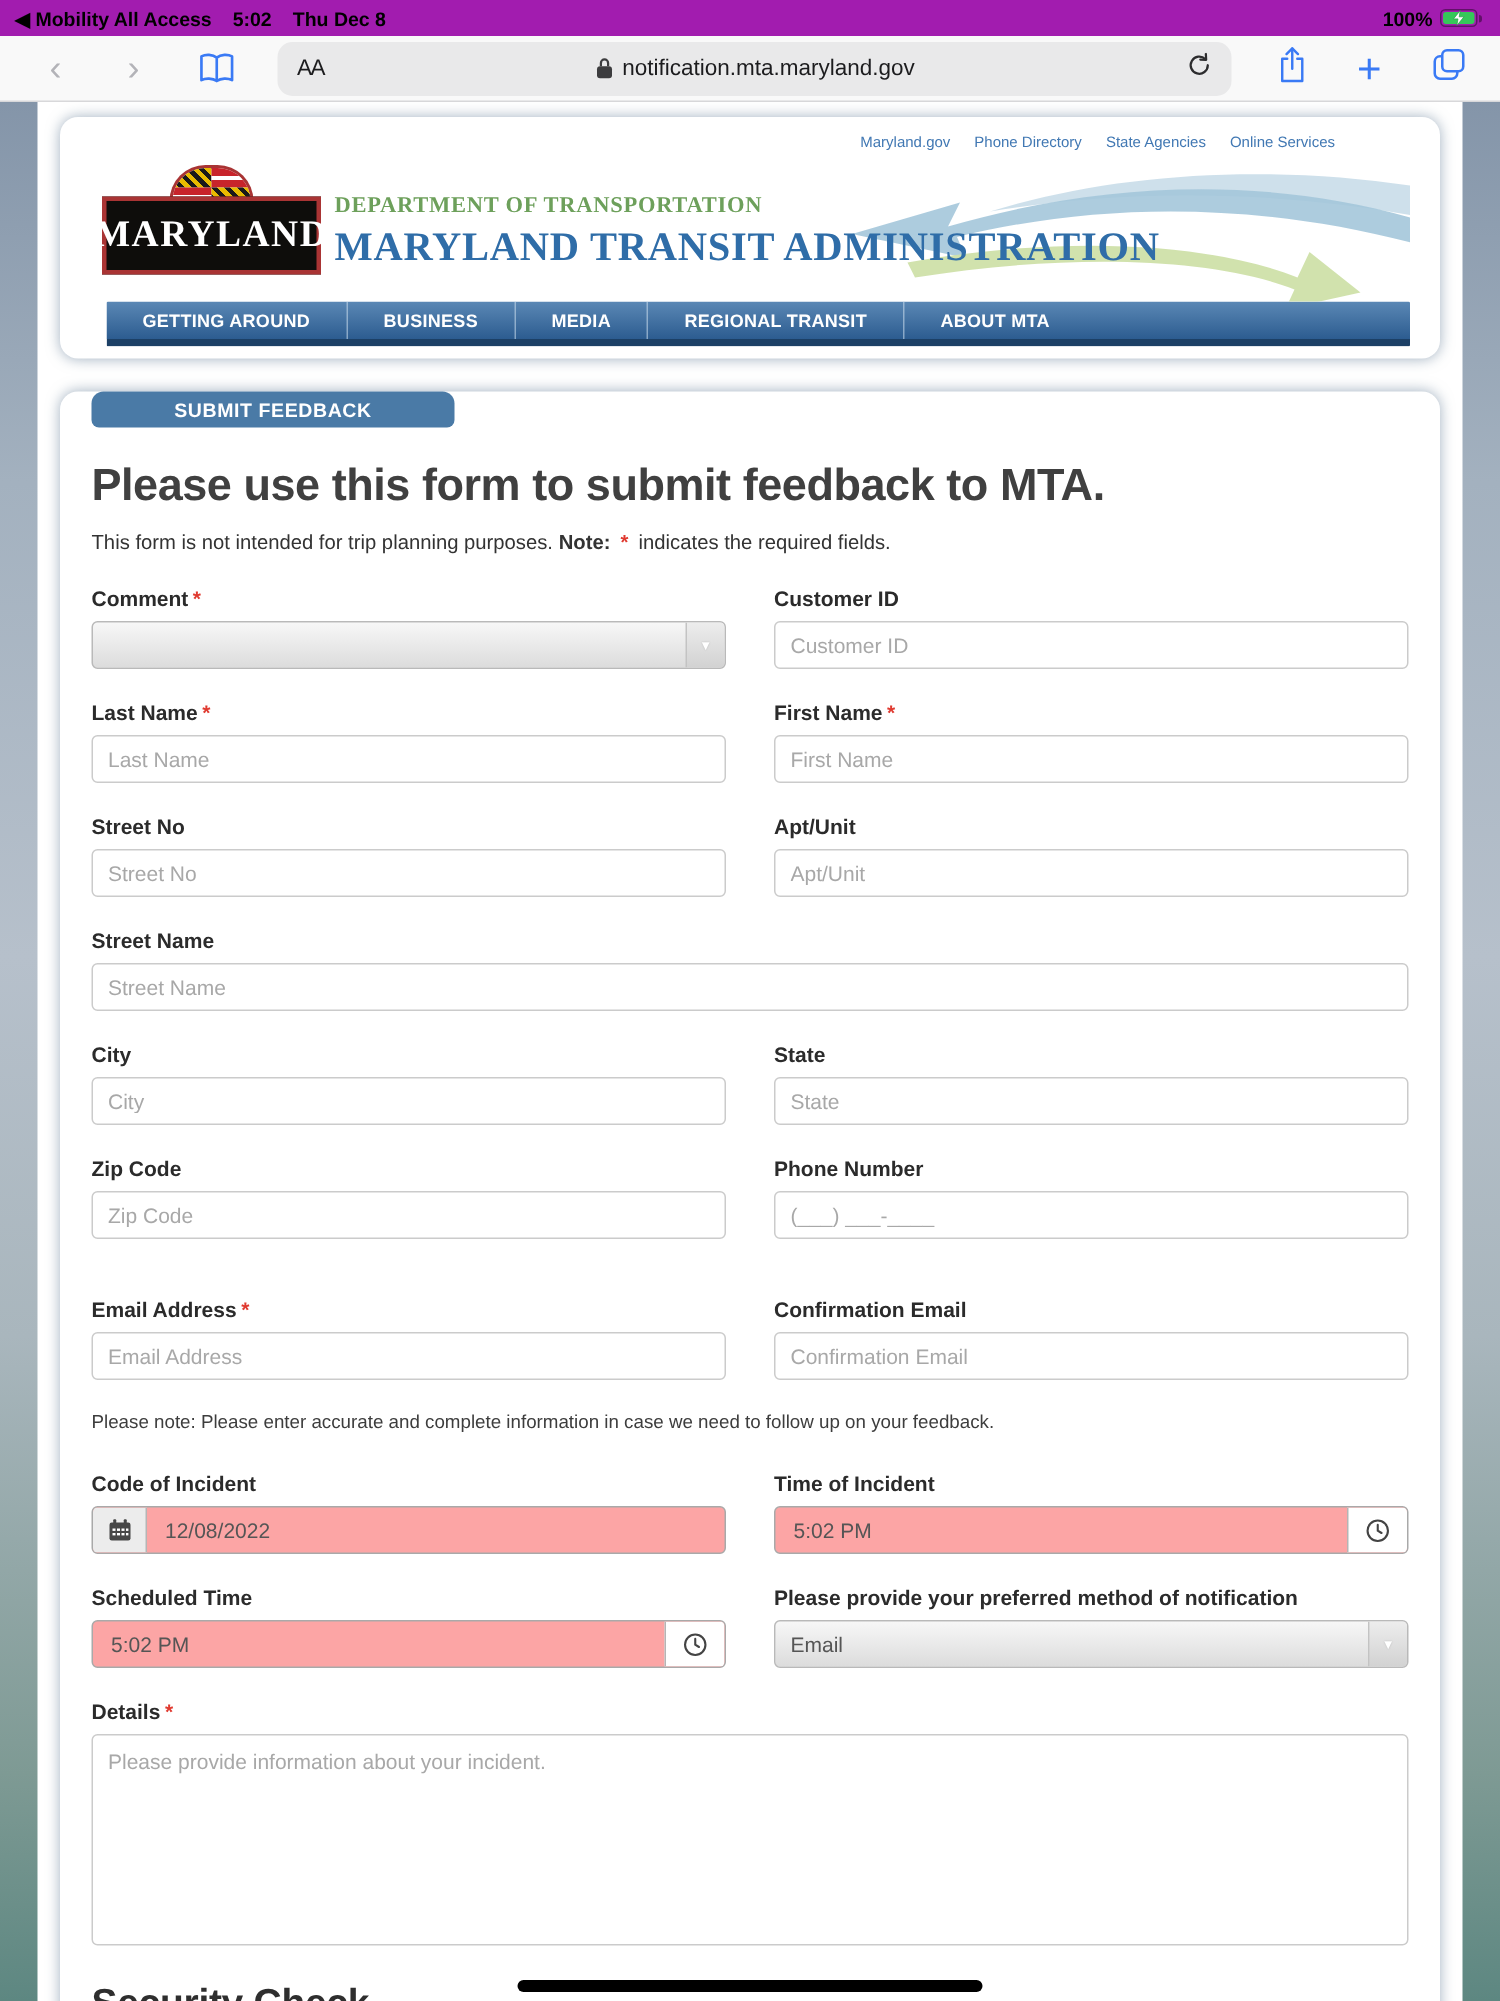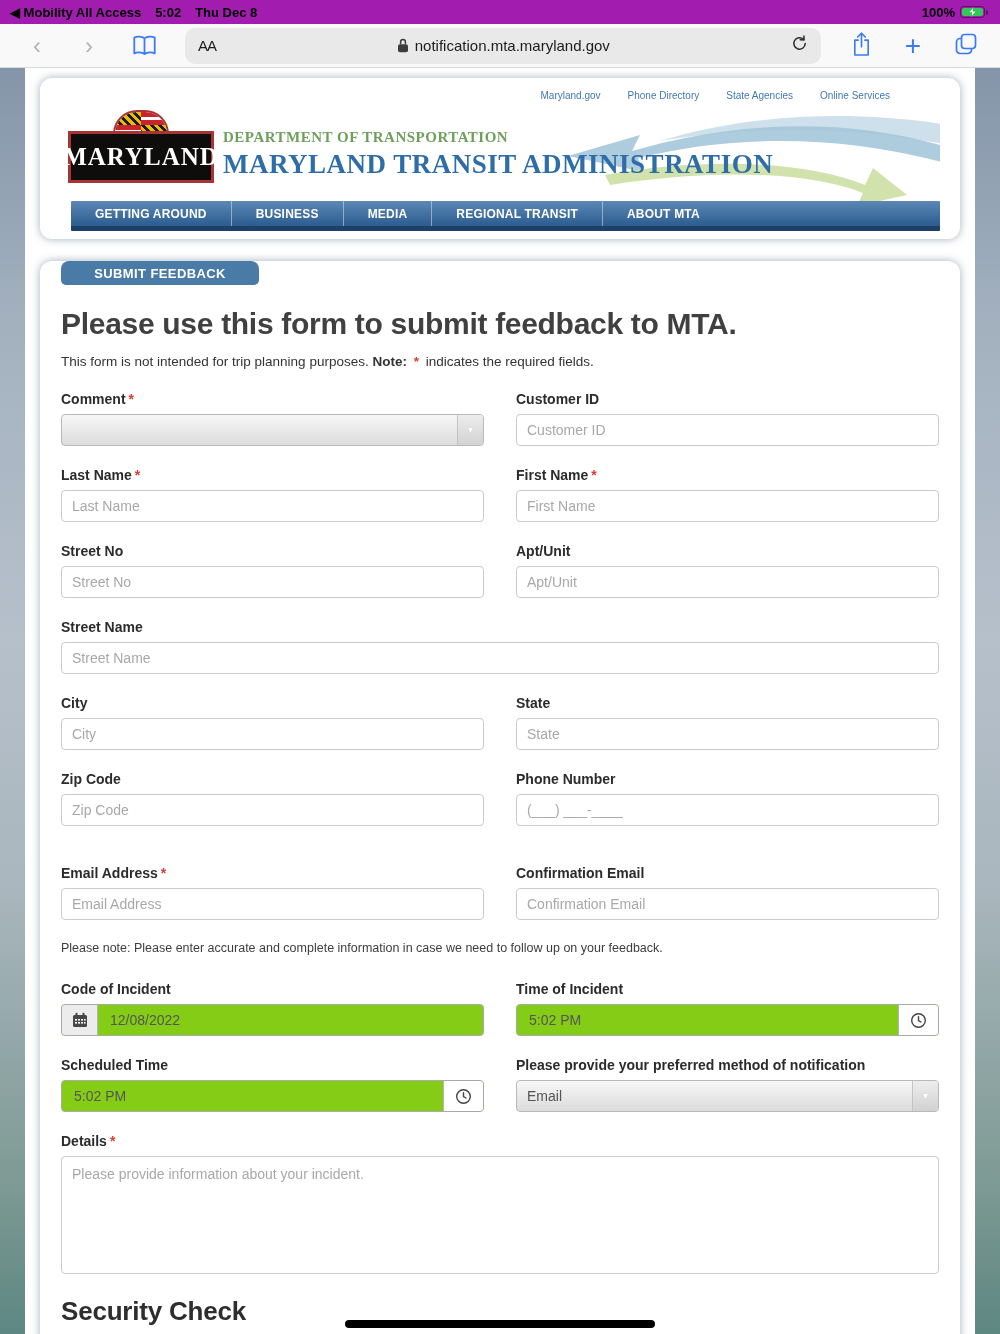--- a/index.html
+++ b/index.html
@@ -31,70 +31,70 @@
 
   
   .page { position:absolute; top:68px; left:0; width:1000px; height:1266px;
     background:linear-gradient(180deg,#8495a9 0%,#a3b1bf 20%,#b6c0cb 45%,#a9b6bd 65%,#7e9a94 88%,#5d8781 100%); }
   .page-inner { position:relative; margin:0 25px; width:950px; min-height:100%; background:#fff; padding-top:10px; }
 
   .card { margin:0 15px; background:#fff; border-radius:12px; box-shadow:0 0 9px rgba(130,150,170,.75); }
 
   
   .header-card { padding:6px 20px 8px 20px; }
-  .top-links { display:flex; justify-content:flex-end; gap:27px; padding:6px 50px 4px 0; }
+  .top-links { display:flex; justify-content:flex-end; gap:16px; padding:6px 50px 4px 0; }
   .top-link { font-size:10px; color:var(--link-blue,#4178b3); text-decoration:none; cursor:pointer; }
   .banner { position:relative; height:96px; overflow:hidden; }
   .swoosh { position:absolute; right:-20px; top:4px; }
   .md-logo { position:absolute; left:8px; top:26px; width:146px; }
   .md-logo-box { position:relative; background:#0e0d0b; border:3px solid #a93434; height:52px; display:flex; align-items:center; justify-content:center; z-index:2; }
   .md-logo-text { font-family:"Liberation Serif", serif; font-weight:700; color:#fff; font-size:25px; letter-spacing:1px; }
   .md-crest { position:absolute; left:50%; transform:translateX(-50%); top:-21px; width:56px; height:28px; border:2px solid #a93434; border-bottom:none; border-radius:24px 24px 0 0; overflow:hidden; display:grid; grid-template-columns:1fr 1fr; grid-template-rows:1fr 1fr; z-index:1; background:#fff; }
   .cq1,.cq4 { background:repeating-linear-gradient(45deg,#e8bb00 0 3px,#1a1a1a 3px 6px); }
   .cq2,.cq3 { background:#c8242b; }
   .cq2 { background:linear-gradient(#c8242b 40%,#fff 40% 60%,#c8242b 60%); }
   .banner-text { margin-left:163px; padding-top:24px; position:relative; z-index:2; }
   .dept-line { font-family:"Liberation Serif", serif; font-weight:700; font-size:15px; color:var(--dept-green,#6da05b); letter-spacing:.5px; }
   .agency-line { font-family:"Liberation Serif", serif; font-weight:700; font-size:27px; color:var(--agency-blue,#2f6da8); letter-spacing:.5px; margin-top:3px; }
 
   .main-nav { display:flex; height:30px; background:linear-gradient(180deg,var(--nav-blue-top,#5b88b5),var(--nav-blue-bottom,#2c5c90)); border-bottom:5px solid var(--nav-strip,#1c4066); border-radius:1px;margin-left:11px; }
   .nav-item { display:flex; align-items:center; padding:0 24px; color:#fff; font-size:12px; font-weight:700; letter-spacing:.2px; border-right:1px solid rgba(210,225,240,.55); cursor:pointer; }
   .nav-item:last-child { border-right:none; }
 
   
   .form-card { margin-top:22px; border-radius:12px 12px 0 0; padding:0 21px 60px 21px; position:relative; }
-  .feedback-tab { margin-top:21px; width:198px; height:24px; background:linear-gradient(180deg,#central 0,#4a7aa6); background:var(--tab-blue,#4a7aa6); border-radius:8px 8px 5px 5px; display:flex; align-items:center; justify-content:center; color:#fff; font-size:13px; font-weight:700; letter-spacing:.4px; cursor:pointer; }
+  .feedback-tab { margin-top:21px; width:242px; height:24px; background:linear-gradient(180deg,#central 0,#4a7aa6); background:var(--tab-blue,#4a7aa6); border-radius:8px 8px 5px 5px; display:flex; align-items:center; justify-content:center; color:#fff; font-size:13px; font-weight:700; letter-spacing:.4px; cursor:pointer; }
   .page-title { margin-top:22px; font-size:30px; font-weight:700; color:#404040; letter-spacing:-.3px; }
   .intro { margin-top:13px; font-size:13.5px; color:#333; }
   .intro b { font-weight:700; }
   .req { color:var(--required-red,#e03a30); font-weight:700; margin-left:3px; }
   .intro .req { margin-right:3px; }
 
   .frow { display:flex; justify-content:space-between; margin-top:21px; }
   .frow.first { margin-top:22px; }
   .frow.gap-lg { margin-top:39px; }
   .fcol { width:423px; }
   .fcol-full { width:100%; }
   .flabel { font-size:14px; font-weight:700; color:#2b2b2b; margin-bottom:7px; }
   .input { width:100%; height:32px; border:1px solid #cbcbcb; border-radius:4px; padding:0 10px; font-size:14px; color:#444; font-family:"Liberation Sans",sans-serif; background:#fff; }
   .input::placeholder { color:#a8a8a8; opacity:1; }
 
   .select { height:32px; border:1px solid #b9b9b9; border-radius:4px; background:linear-gradient(180deg,#f7f7f7,#dcdcdc); display:flex; align-items:center; justify-content:space-between; cursor:pointer; overflow:hidden; }
   .select-value { padding:0 10px; font-size:14px; color:#555; }
   .select-arrow { width:26px; height:100%; border-left:1px solid #c3c3c3; background:linear-gradient(180deg,#ededed,#d2d2d2); display:flex; align-items:center; justify-content:center; color:#fff; font-size:9px; text-shadow:0 0 1px #aaa; }
 
-  .dt-input { height:32px; border:1px solid #a9a9a9; border-radius:4px; background:#84cc16; display:flex; align-items:center; overflow:hidden; cursor:pointer; }
+  .dt-input { height:32px; border:1px solid #a9a9a9; border-radius:4px; background:#fca5a5; display:flex; align-items:center; overflow:hidden; cursor:pointer; }
   .dt-icon-cell { width:36px; align-self:stretch; display:flex; align-items:center; justify-content:center; border-right:1px solid #b5b5b5; background:#ececec; }
   .dt-icon-cell.right { width:40px; border-right:none; border-left:1px solid #b5b5b5; background:#fff; }
   .dt-value { padding:0 12px; font-size:14px; color:#555; flex:1; }
 
   .note-line { margin-top:21px; font-size:12.5px; color:#3d3d3d; }
   .frow.dates { margin-top:26px; }
 
-  .details-area { width:100%; height:118px; border:1px solid #cbcbcb; border-radius:4px; padding:9px 10px; font-size:14px; color:#444; font-family:"Liberation Sans",sans-serif; resize:none; }
+  .details-area { width:100%; height:141px; border:1px solid #cbcbcb; border-radius:4px; padding:9px 10px; font-size:14px; color:#444; font-family:"Liberation Sans",sans-serif; resize:none; }
   .details-area::placeholder { color:#a8a8a8; opacity:1; }
 
   .security-heading { margin-top:18px; font-size:26px; font-weight:700; color:#2e2e2e; letter-spacing:-.2px; }
 
   .home-indicator { position:absolute; left:345px; bottom:6px; width:310px; height:8px; background:#000; border-radius:4.5px; z-index:50; }
 </style>
 </head>
 <body>
 
 <div class="screen">

